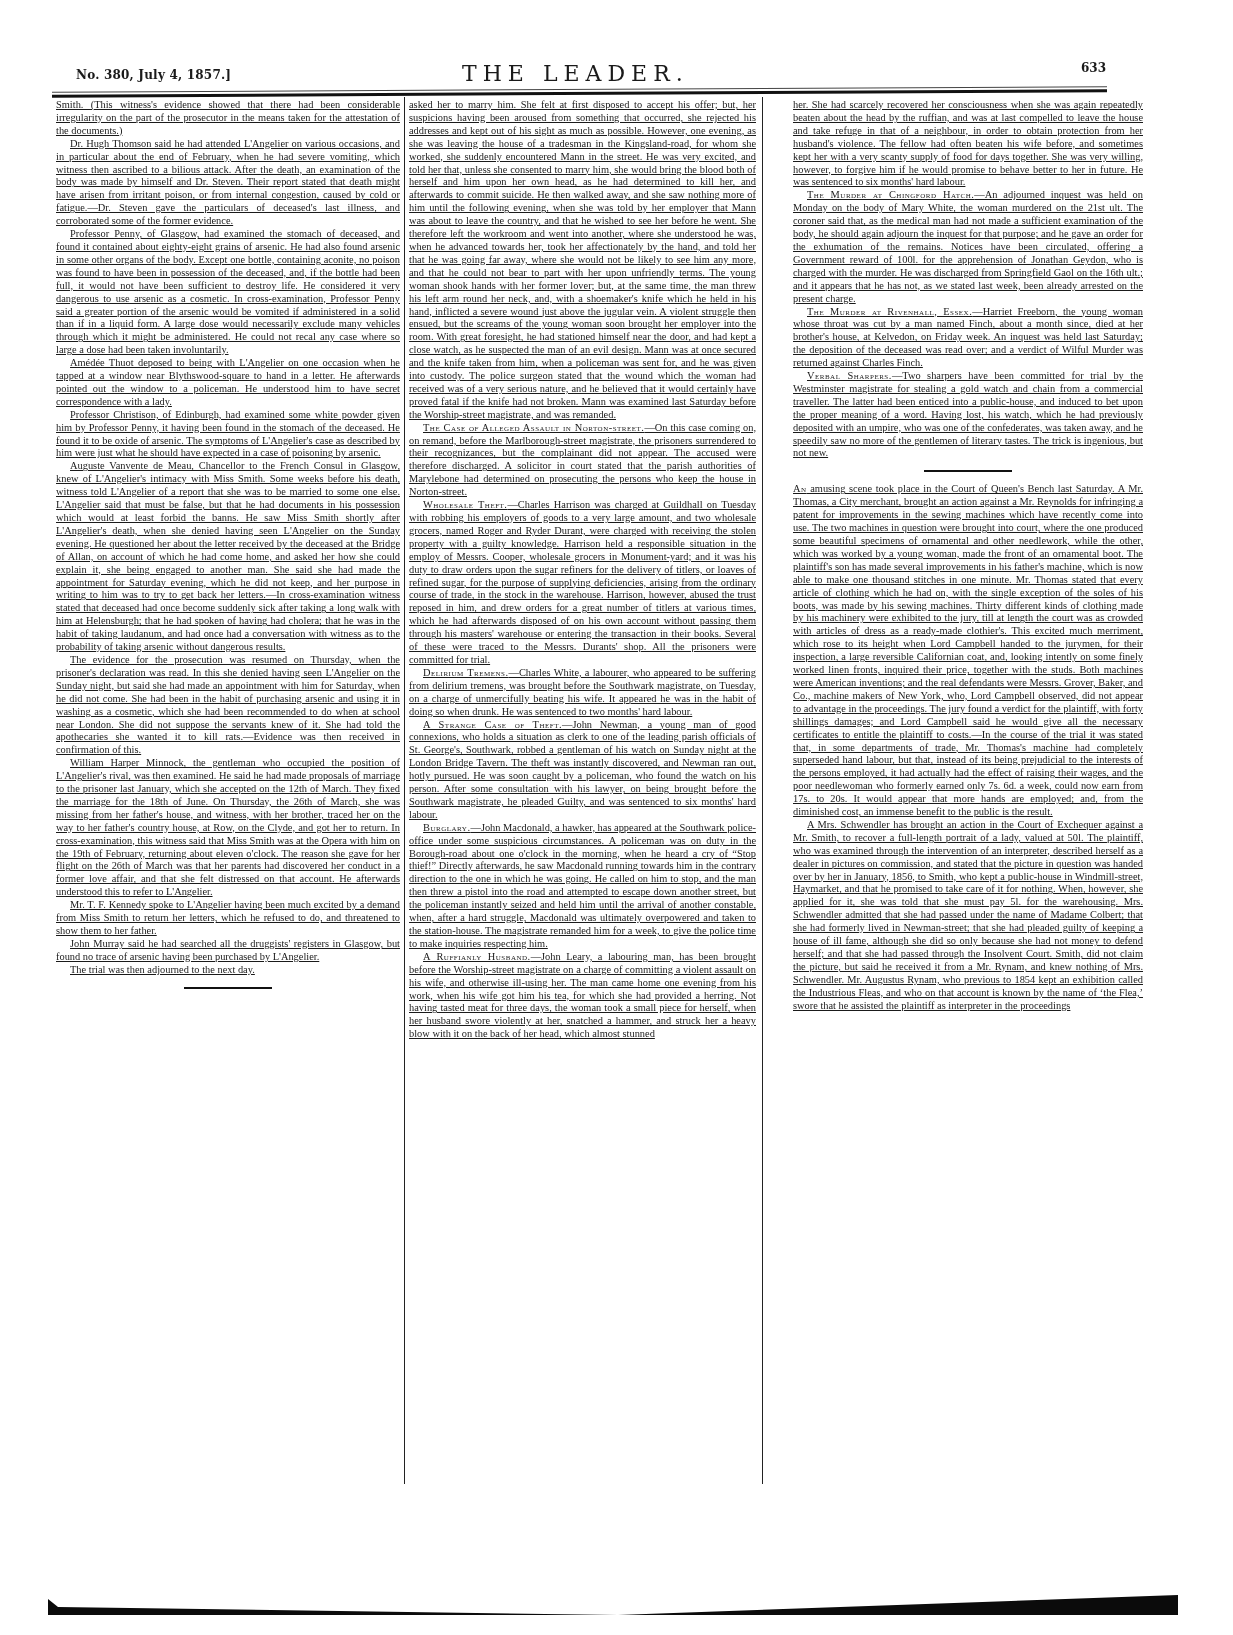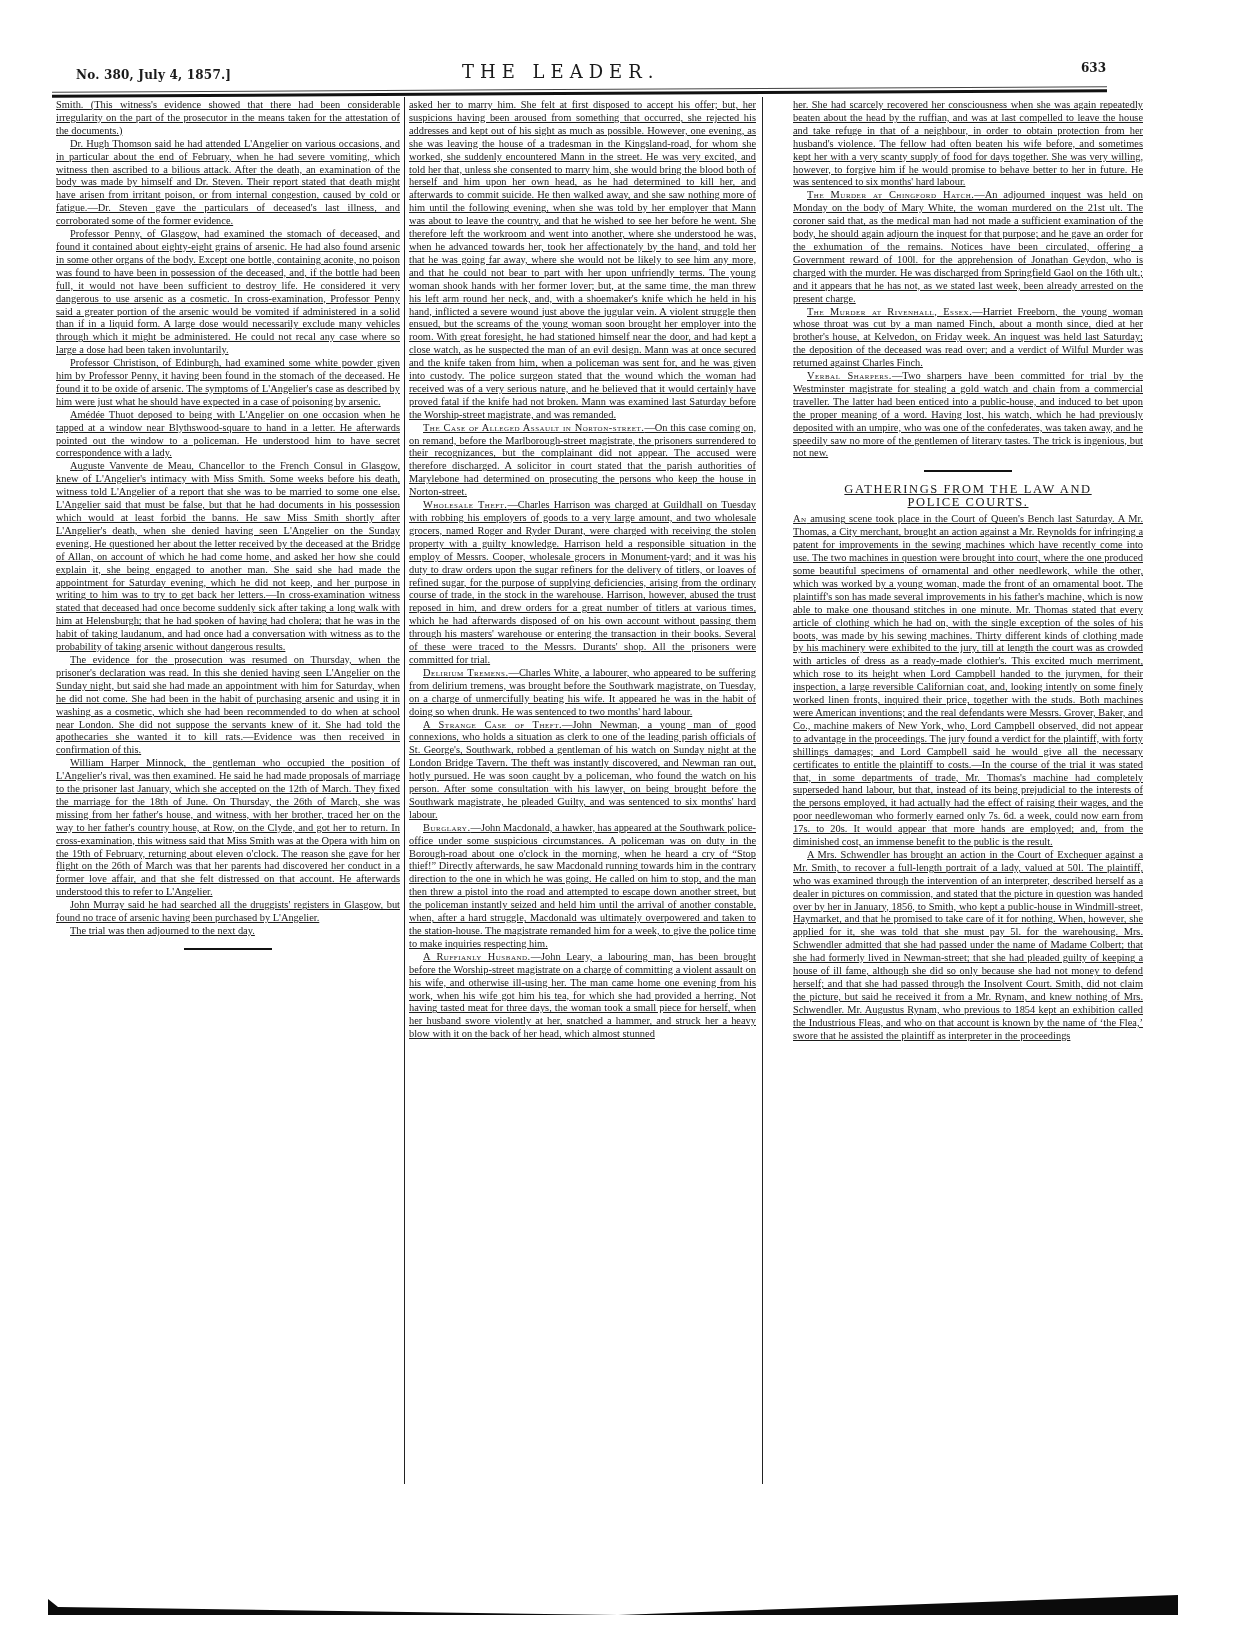--- a/index.html
+++ b/index.html
@@ -1,20 +1,20 @@
 <!DOCTYPE html>
 <html><head>
   <meta charset="utf-8">
   <style>
     html, body { margin: 0; padding: 0; background: #ffffff; }
     body { width: 1233px; height: 1635px; position: relative; overflow: hidden;
            font-family: "DejaVu Serif", "Liberation Serif", serif; color: #1a1a1a; }
     .masthead { position: absolute; left: 52px; top: 58px; width: 1060px; height: 40px; }
     .mh-left { position: absolute; left: 24px; top: 10px; font-size: 12px; font-weight: bold; letter-spacing: 0.2px; }
-    .mh-center { position: absolute; left: 410px; top: 3px; font-size: 18px; letter-spacing: 6px; }
+    .mh-center { position: absolute; left: 410px; top: 3px; font-size: 22px; letter-spacing: 6px; }
     .mh-right { position: absolute; right: 6px; top: 3px; font-size: 12px; font-weight: bold; }
     .rule-top { position: absolute; left: 52px; top: 92px; width: 1055px; height: 3px; background: #111; transform: rotate(-0.3deg); }
     .rule-top2 { position: absolute; left: 52px; top: 89px; width: 1055px; height: 1px; background: #444; transform: rotate(-0.3deg); }
 
     .col { position: absolute; top: 99px; font-family: "Liberation Serif", serif; font-size: 10.4px;
            line-height: 12.9px; text-align: justify; hyphens: manual; text-decoration: underline; }
     .col1 { left: 56px; width: 344px; }
     .col2 { left: 409px; width: 347px; }
     .col3 { left: 767px; width: 350px; margin-left: 26px; }
     .vrule { position: absolute; top: 97px; width: 1px; background: #222; }
@@ -41,25 +41,26 @@
 <div class="rule-top"></div>
 
 <div class="vrule vr1"></div>
 <div class="vrule vr2"></div>
 
 <div class="col col1">
   <div id="c1-main">
       <p class="noindent"><span>Smith. (This witness's evidence showed that there had been considerable irregularity on the part of the prosecutor in the means taken for the attestation of the documents.)</span></p>
       <p><span>Dr. Hugh Thomson said he had attended L'Angelier on various occasions, and in particular about the end of February, when he had severe vomiting, which witness then ascribed to a bilious attack. After the death, an examination of the body was made by himself and Dr. Steven. Their report stated that death might have arisen from irritant poison, or from internal congestion, caused by cold or fatigue.—Dr. Steven gave the particulars of deceased's last illness, and corroborated some of the former evidence.</span></p>
       <p><span>Professor Penny, of Glasgow, had examined the stomach of deceased, and found it contained about eighty-eight grains of arsenic. He had also found arsenic in some other organs of the body. Except one bottle, containing aconite, no poison was found to have been in possession of the deceased, and, if the bottle had been full, it would not have been sufficient to destroy life. He considered it very dangerous to use arsenic as a cosmetic. In cross-examination, Professor Penny said a greater portion of the arsenic would be vomited if administered in a solid than if in a liquid form. A large dose would necessarily exclude many vehicles through which it might be administered. He could not recal any case where so large a dose had been taken involuntarily.</span></p>
+      <p><span>Amédée Thuot deposed to being with L'Angelier on one occasion when he tapped at a window near Blythswood-square to hand in a letter. He afterwards pointed out the window to a policeman. He understood him to have secret correspondence with a lady.</span></p>
       <p><span>Professor Christison, of Edinburgh, had examined some white powder given him by Professor Penny, it having been found in the stomach of the deceased. He found it to be oxide of arsenic. The symptoms of L'Angelier's case as described by him were just what he should have expected in a case of poisoning by arsenic.</span></p>
-      <p><span>Amédée Thuot deposed to being with L'Angelier on one occasion when he tapped at a window near Blythswood-square to hand in a letter. He afterwards pointed out the window to a policeman. He understood him to have secret correspondence with a lady.</span></p>
       <p><span>Auguste Vanvente de Meau, Chancellor to the French Consul in Glasgow, knew of L'Angelier's intimacy with Miss Smith. Some weeks before his death, witness told L'Angelier of a report that she was to be married to some one else. L'Angelier said that must be false, but that he had documents in his possession which would at least forbid the banns. He saw Miss Smith shortly after L'Angelier's death, when she denied having seen L'Angelier on the Sunday evening. He questioned her about the letter received by the deceased at the Bridge of Allan, on account of which he had come home, and asked her how she could explain it, she being engaged to another man. She said she had made the appointment for Saturday evening, which he did not keep, and her purpose in writing to him was to try to get back her letters.—In cross-examination witness stated that deceased had once become suddenly sick after taking a long walk with him at Helensburgh; that he had spoken of having had cholera; that he was in the habit of taking laudanum, and had once had a conversation with witness as to the probability of taking arsenic without dangerous results.</span></p>
       <p><span>The evidence for the prosecution was resumed on Thursday, when the prisoner's declaration was read. In this she denied having seen L'Angelier on the Sunday night, but said she had made an appointment with him for Saturday, when he did not come. She had been in the habit of purchasing arsenic and using it in washing as a cosmetic, which she had been recommended to do when at school near London. She did not suppose the servants knew of it. She had told the apothecaries she wanted it to kill rats.—Evidence was then received in confirmation of this.</span></p>
       <p><span>William Harper Minnock, the gentleman who occupied the position of L'Angelier's rival, was then examined. He said he had made proposals of marriage to the prisoner last January, which she accepted on the 12th of March. They fixed the marriage for the 18th of June. On Thursday, the 26th of March, she was missing from her father's house, and witness, with her brother, traced her on the way to her father's country house, at Row, on the Clyde, and got her to return. In cross-examination, this witness said that Miss Smith was at the Opera with him on the 19th of February, returning about eleven o'clock. The reason she gave for her flight on the 26th of March was that her parents had discovered her conduct in a former love affair, and that she felt distressed on that account. He afterwards understood this to refer to L'Angelier.</span></p>
+      <p><span>Mr. T. F. Kennedy spoke to L'Angelier having been much excited by a demand from Miss Smith to return her letters, which he refused to do, and threatened to show them to her father.</span></p>
       <p><span>John Murray said he had searched all the druggists' registers in Glasgow, but found no trace of arsenic having been purchased by L'Angelier.</span></p>
       <p><span>The trial was then adjourned to the next day.</span></p>
     </div>
   <div class="sep"></div>
   <div id="c1-after">
     </div>
 </div>
 
 <div class="col col2">
   <div id="c2-main">
@@ -74,24 +75,20 @@
 </div>
 
 <div class="col col3">
   <div id="c3-main">
       <p class="noindent"><span>her. She had scarcely recovered her consciousness when she was again repeatedly beaten about the head by the ruffian, and was at last compelled to leave the house and take refuge in that of a neighbour, in order to obtain protection from her husband's violence. The fellow had often beaten his wife before, and sometimes kept her with a very scanty supply of food for days together. She was very willing, however, to forgive him if he would promise to behave better to her in future. He was sentenced to six months' hard labour.</span></p>
       <p><span class="sc">The Murder at Chingford Hatch.</span><span>—An adjourned inquest was held on Monday on the body of Mary White, the woman murdered on the 21st ult. The coroner said that, as the medical man had not made a sufficient examination of the body, he should again adjourn the inquest for that purpose; and he gave an order for the exhumation of the remains. Notices have been circulated, offering a Government reward of 100l. for the apprehension of Jonathan Geydon, who is charged with the murder. He was discharged from Springfield Gaol on the 16th ult.; and it appears that he has not, as we stated last week, been already arrested on the present charge.</span></p>
       <p><span class="sc">The Murder at Rivenhall, Essex.</span><span>—Harriet Freeborn, the young woman whose throat was cut by a man named Finch, about a month since, died at her brother's house, at Kelvedon, on Friday week. An inquest was held last Saturday; the deposition of the deceased was read over; and a verdict of Wilful Murder was returned against Charles Finch.</span></p>
       <p><span class="sc">Verbal Sharpers.</span><span>—Two sharpers have been committed for trial by the Westminster magistrate for stealing a gold watch and chain from a commercial traveller. The latter had been enticed into a public-house, and induced to bet upon the proper meaning of a word. Having lost, his watch, which he had previously deposited with an umpire, who was one of the confederates, was taken away, and he speedily saw no more of the gentlemen of literary tastes. The trick is ingenious, but not new.</span></p>
     </div>
   <div class="sep"></div>
-  <p class="heading">
-    <span>GATHERINGS FROM THE LAW AND</span><br>
-    <span>POLICE COURTS.</span>
-  </p>
   <div id="c3-section">
       <p class="noindent"><span class="sc">An</span><span> amusing scene took place in the Court of Queen's Bench last Saturday. A Mr. Thomas, a City merchant, brought an action against a Mr. Reynolds for infringing a patent for improvements in the sewing machines which have recently come into use. The two machines in question were brought into court, where the one produced some beautiful specimens of ornamental and other needlework, while the other, which was worked by a young woman, made the front of an ornamental boot. The plaintiff's son has made several improvements in his father's machine, which is now able to make one thousand stitches in one minute. Mr. Thomas stated that every article of clothing which he had on, with the single exception of the soles of his boots, was made by his sewing machines. Thirty different kinds of clothing made by his machinery were exhibited to the jury, till at length the court was as crowded with articles of dress as a ready-made clothier's. This excited much merriment, which rose to its height when Lord Campbell handed to the jurymen, for their inspection, a large reversible Californian coat, and, looking intently on some finely worked linen fronts, inquired their price, together with the studs. Both machines were American inventions; and the real defendants were Messrs. Grover, Baker, and Co., machine makers of New York, who, Lord Campbell observed, did not appear to advantage in the proceedings. The jury found a verdict for the plaintiff, with forty shillings damages; and Lord Campbell said he would give all the necessary certificates to entitle the plaintiff to costs.—In the course of the trial it was stated that, in some departments of trade, Mr. Thomas's machine had completely superseded hand labour, but that, instead of its being prejudicial to the interests of the persons employed, it had actually had the effect of raising their wages, and the poor needlewoman who formerly earned only 7s. 6d. a week, could now earn from 17s. to 20s. It would appear that more hands are employed; and, from the diminished cost, an immense benefit to the public is the result.</span></p>
       <p><span>A Mrs. Schwendler has brought an action in the Court of Exchequer against a Mr. Smith, to recover a full-length portrait of a lady, valued at 50l. The plaintiff, who was examined through the intervention of an interpreter, described herself as a dealer in pictures on commission, and stated that the picture in question was handed over by her in January, 1856, to Smith, who kept a public-house in Windmill-street, Haymarket, and that he promised to take care of it for nothing. When, however, she applied for it, she was told that she must pay 5l. for the warehousing. Mrs. Schwendler admitted that she had passed under the name of Madame Colbert; that she had formerly lived in Newman-street; that she had pleaded guilty of keeping a house of ill fame, although she did so only because she had not money to defend herself; and that she had passed through the Insolvent Court. Smith, did not claim the picture, but said he received it from a Mr. Rynam, and knew nothing of Mrs. Schwendler. Mr. Augustus Rynam, who previous to 1854 kept an exhibition called the Industrious Fleas, and who on that account is known by the name of ‘the Flea,’ swore that he assisted the plaintiff as interpreter in the proceedings</span></p>
     </div>
 </div>
 
 <svg class="scanbar" viewBox="0 0 1200 30" preserveAspectRatio="none">
   <path d="M30 14 L40 22 L600 30 L1160 10 L1160 30 L30 30 Z" fill="#0b0b0b"></path>
 </svg>
 

